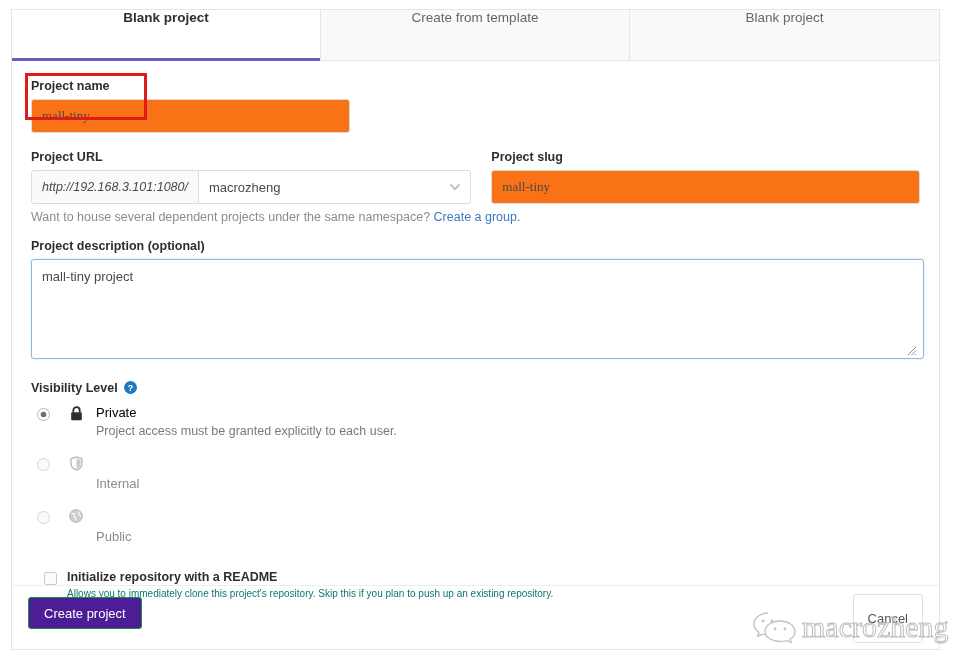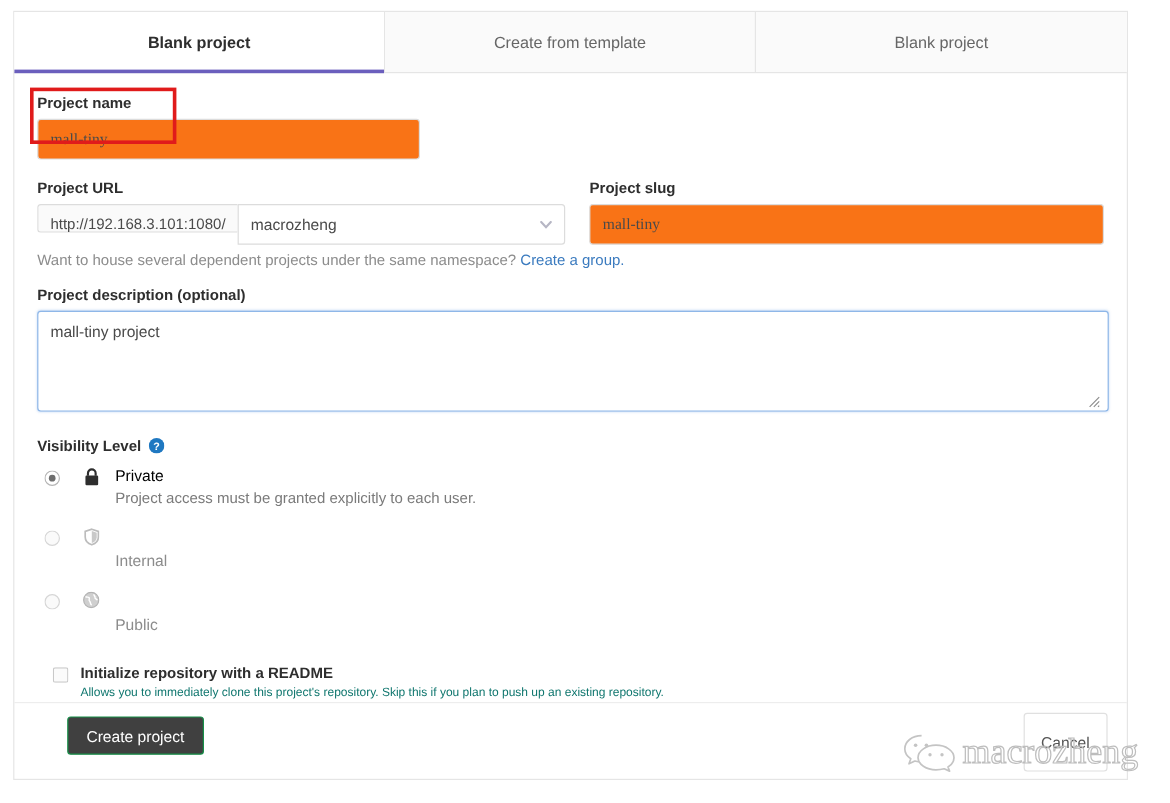--- a/index.html
+++ b/index.html
@@ -31,21 +31,20 @@
 
   
   .tabs {
     display: flex;
     height: 51px;
     border-bottom: 1px solid #e5e5e5;
     box-sizing: border-box;
   }
   .tab {
     display: flex;
-    align-items: center;
     justify-content: center;
     font-size: 13.5px;
     color: #666666;
     background: #fafafa;
     border-right: 1px solid #e5e5e5;
     box-sizing: border-box;
     position: relative;
     cursor: pointer;
   }
   .tab.t1 { width: 309px; }
@@ -106,31 +105,32 @@
     pointer-events: none;
   }
 
   
   .urlslug { display: flex; }
   .col-url { width: 452px; }
   .col-slug { width: 440px; margin-left: 20px; }
 
   .input-group { display: flex; }
   .prefix {
-    height: 24px;
+    height: 34px;
     line-height: 33px;
     padding: 0 10px;
     background: #fafafa;
     border: 1px solid #dcdcdc;
     border-right: none;
     border-radius: 3px 0 0 3px;
     font-size: 12.5px;
     color: #4a4a4a;
     white-space: nowrap;
     box-sizing: border-box;
+    font-style: italic;
   }
   .ns-select {
     position: relative;
     flex: 1;
     height: 34px;
     border: 1px solid #dcdcdc;
     border-radius: 0 3px 3px 0;
     background: #ffffff;
     box-sizing: border-box;
     cursor: pointer;
@@ -155,21 +155,21 @@
     font-size: 12.5px;
     color: #8c8c8c;
   }
   .hint a { color: #3b7bbf; text-decoration: none; }
 
   
   .desc-block { margin-top: 15px; }
   .desc {
     display: block;
     width: 893px;
-    height: 84px;
+    height: 100px;
     border: 1px solid #8fb7e8;
     border-radius: 3px;
     box-shadow: 0 0 2px rgba(80,140,220,.35);
     padding: 9px 10px;
     font-family: "Liberation Sans", sans-serif;
     font-size: 13px;
     color: #4a4a4a;
     box-sizing: border-box;
     resize: none;
     outline: none;
@@ -238,28 +238,27 @@
     bottom: 0;
     height: 63px;
     border-top: 1px solid #ededed;
   }
   .btn-create {
     position: absolute;
     left: 16px;
     top: 11px;
     height: 32px;
     padding: 0 15px;
-    background: #404040;
+    background: #4c1d95;
     border: 1px solid #168f48;
     border-radius: 3px;
     color: #ffffff;
     font-family: "Liberation Sans", sans-serif;
     font-size: 13px;
     cursor: pointer;
-    margin-left: 28px;
   }
   .btn-cancel {
     position: absolute;
     right: 16px;
     top: 8px;
     height: 49px;
     padding: 0 14px;
     background: #ffffff;
     border: 1px solid #e0e0e0;
     border-radius: 3px;

